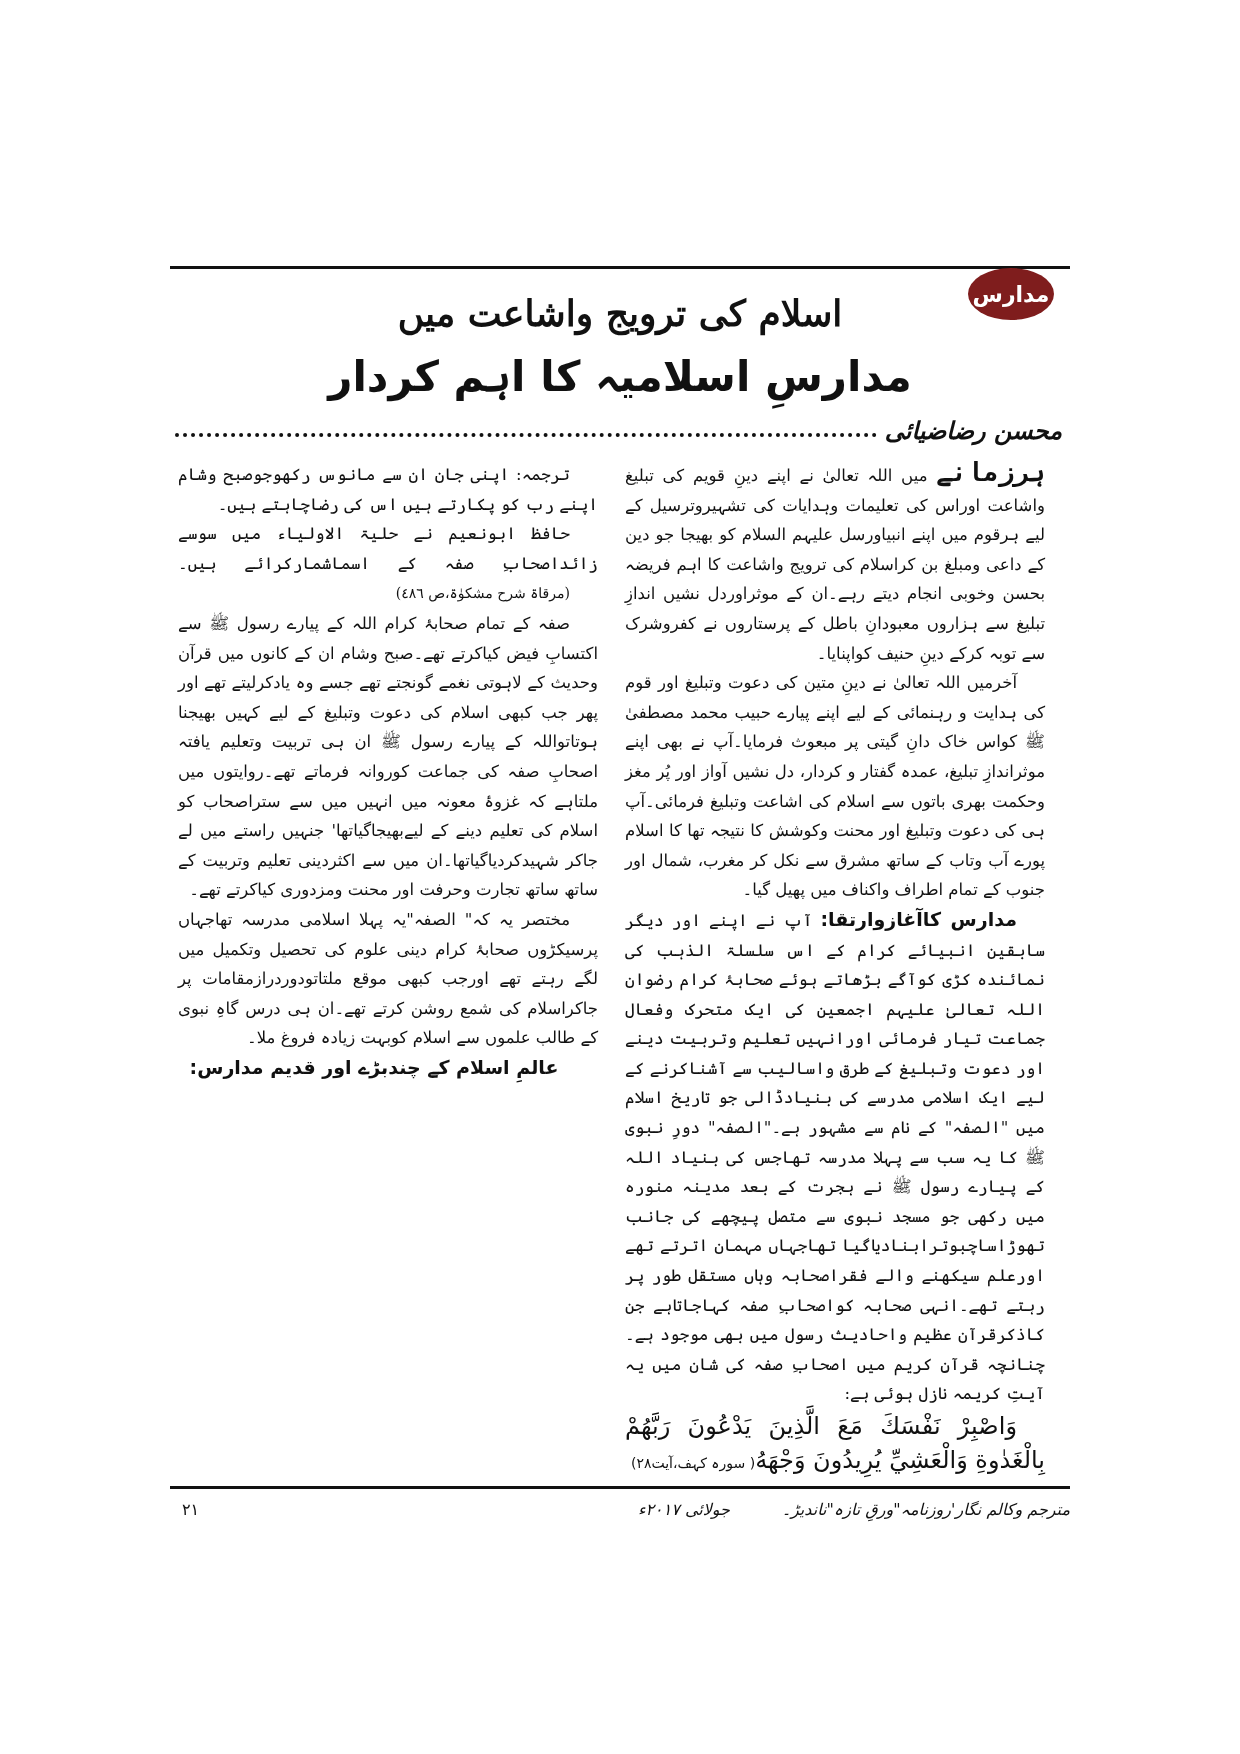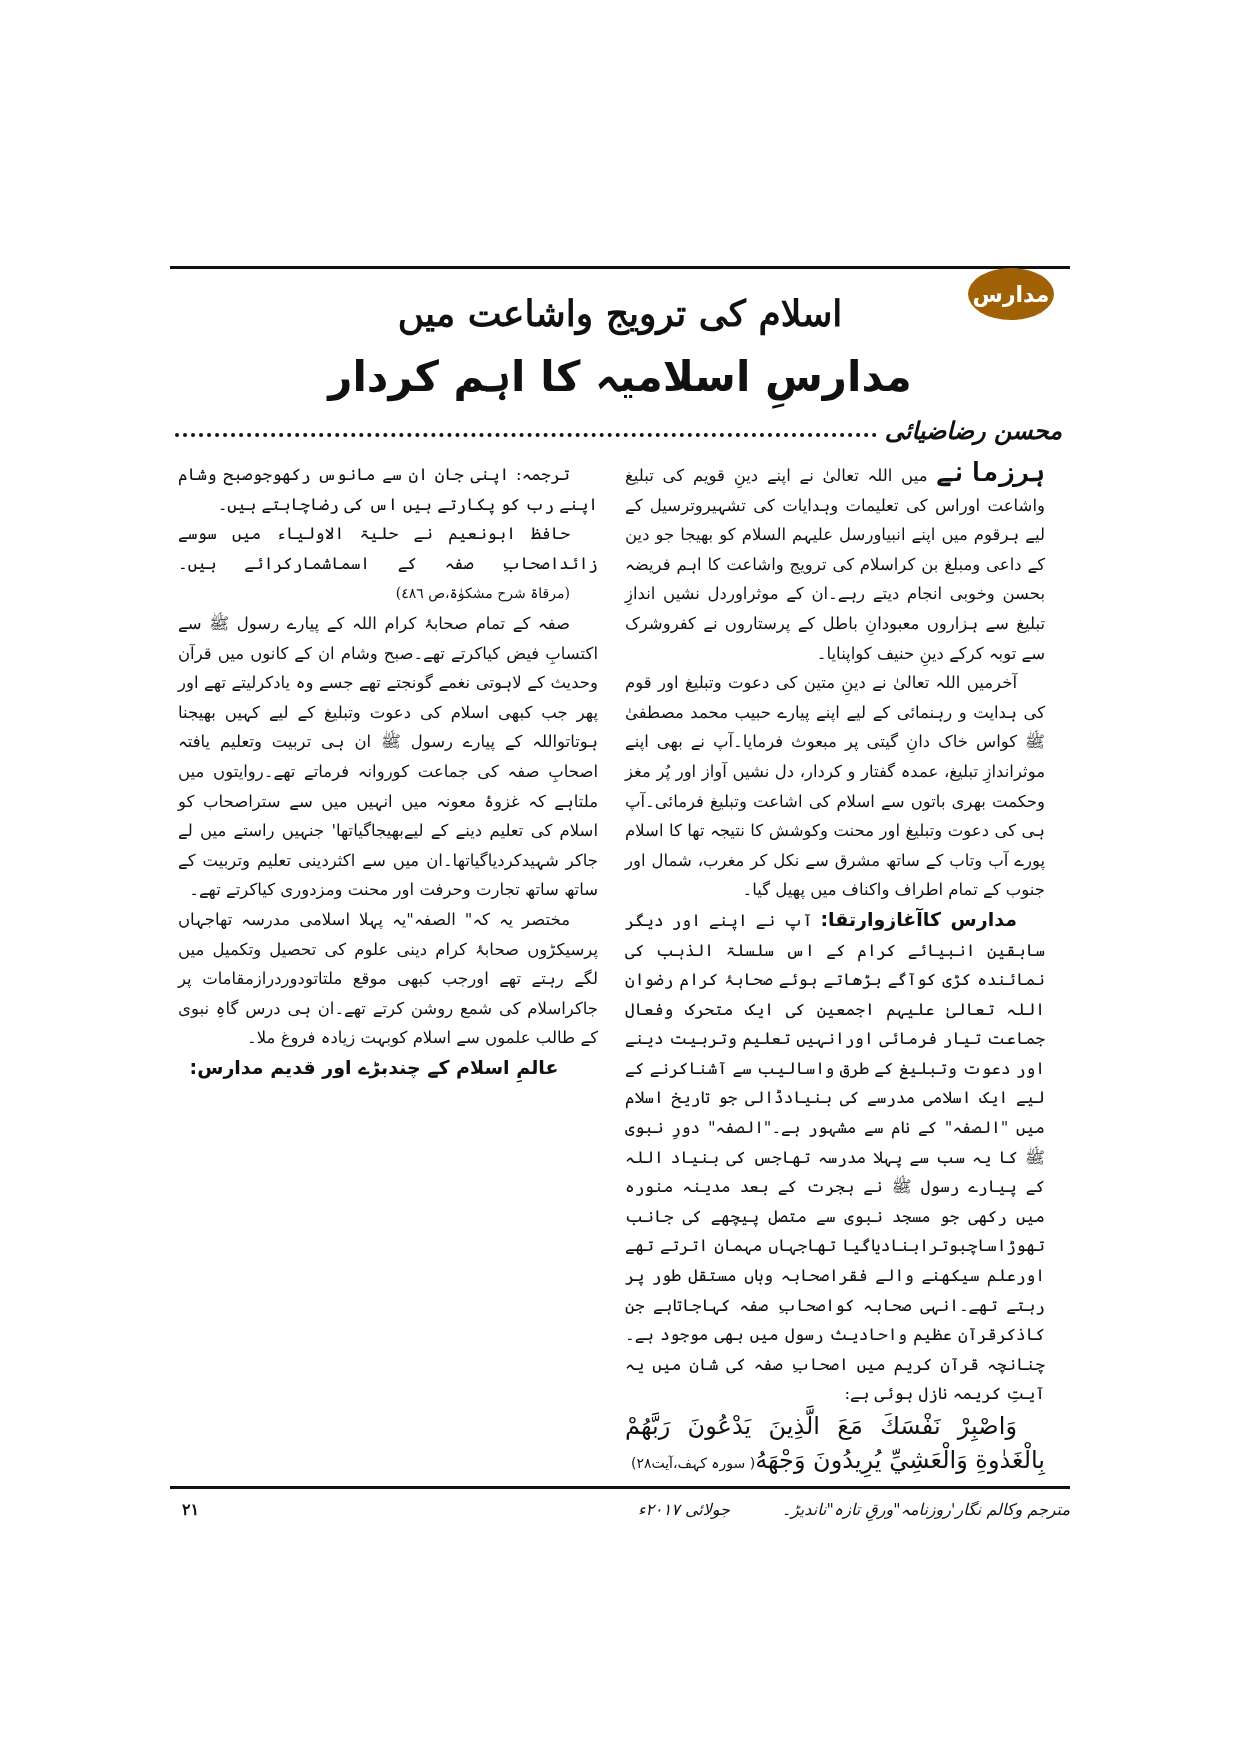--- a/index.html
+++ b/index.html
@@ -1,20 +1,20 @@
 <!DOCTYPE html>
 <html><head>
 <meta charset="utf-8">
 <style>
   html, body { margin:0; padding:0; background:#ffffff; }
   body { width:1240px; height:1754px; position:relative; overflow:hidden;
          font-family:"DejaVu Sans", sans-serif; color:#111; }
   .rule-top { position:absolute; left:170px; top:266px; width:900px; height:3px; background:#111; }
   .badge { position:absolute; left:968px; top:268px; width:86px; height:52px; border-radius:50%;
-           background:#a16207; color:#fff; display:flex; align-items:center; justify-content:center;
+           background:#7f1d1d; color:#fff; display:flex; align-items:center; justify-content:center;
            font-weight:bold; font-size:22px; direction:rtl; }
   .title1 { position:absolute; left:300px; width:640px; top:292px; text-align:center; direction:rtl;
             font-family:"DejaVu Serif", serif; font-size:36px; font-weight:bold; }
   .title2 { position:absolute; left:300px; width:640px; top:352px; text-align:center; direction:rtl;
             font-size:42px; font-weight:900; letter-spacing:1px; }
   .author-row { position:absolute; left:175px; right:178px; top:405px; height:40px; display:flex;
                 direction:rtl; align-items:flex-end; }
   .author { font-family:"DejaVu Serif", serif; font-size:24px; font-weight:bold; font-style:italic; white-space:nowrap; }
   .dots { flex:1; border-bottom:4px dotted #111; margin:0 8px 8px 0; }
   .col { position:absolute; top:460px; width:420px; direction:rtl; text-align:justify;
@@ -27,21 +27,21 @@
   .sub-head { font-family:"DejaVu Sans", sans-serif; font-weight:900; font-size:19px; }
   .sub-head-block { font-family:"DejaVu Sans", sans-serif; font-weight:900; font-size:19px; text-align:center; text-indent:0; }
   .ayah { font-family:"DejaVu Sans", sans-serif; font-size:24px; line-height:34px; text-align:justify; text-indent:0; }
   .ref { font-size:14px;margin-top:38px; }
   .cite { display:inline-block; font-size:14px; }
   .rule-bottom { position:absolute; left:170px; top:1486px; width:900px; height:3px; background:#111; }
   .footer { position:absolute; left:170px; top:1494px; width:900px; height:36px; direction:rtl;
             font-family:"DejaVu Serif", serif; font-size:16px; }
   .footer .f-note { position:absolute; right:0; top:6px; font-style:italic; }
   .footer .f-date { position:absolute; right:340px; top:6px; font-style:italic; }
-  .footer .f-page { position:absolute; left:12px; top:6px; font-weight:bold; }
+  .footer .f-page { position:absolute; left:12px; top:6px; font-weight:normal; }
 </style>
 </head>
 <body>
 
 <div class="rule-top"></div>
 <div class="badge">مدارس</div>
 
 <div class="title1">اسلام کی ترویج واشاعت میں</div>
 <div class="title2">مدارسِ اسلامیہ کا اہم کردار</div>
 

